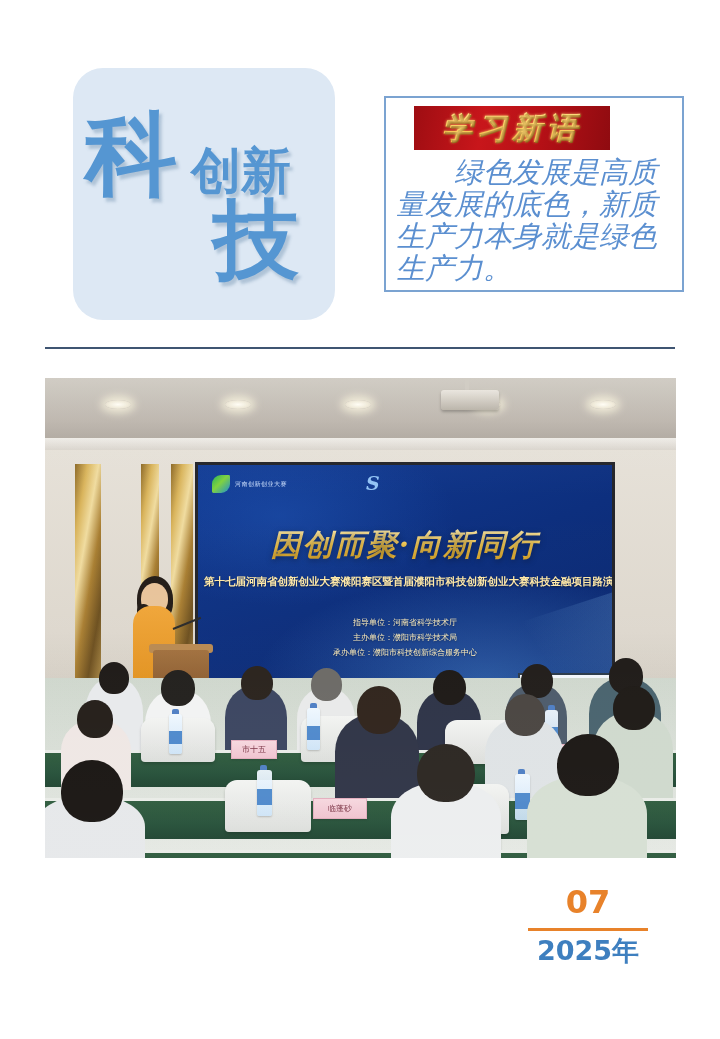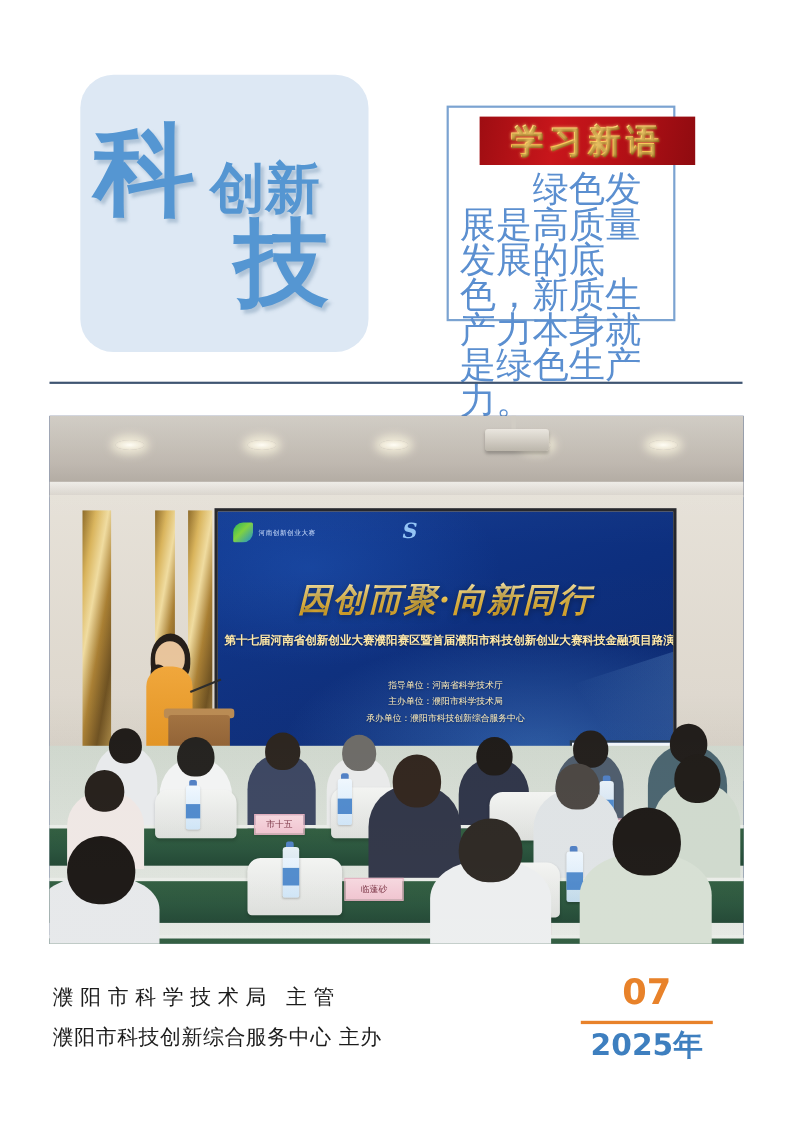--- a/index.html
+++ b/index.html
@@ -34,25 +34,26 @@
     line-height: 1;
     text-shadow: 3px 4px 3px rgba(120,150,180,0.45);
     white-space: nowrap;
   }
   .g-ke   { left: 12px;  top: 40px;  font-size: 92px; letter-spacing: -2px; }
   .g-chx  { left: 118px; top: 78px;  font-size: 50px; letter-spacing: 0px; }
   .g-zx   { left: 10px;  top: 130px; font-size: 56px; letter-spacing: 0px; }
   .g-ji   { left: 140px; top: 128px; font-size: 86px; letter-spacing: 0px; }
 
   .quote-box {
-    position: absolute; left: 406px; top: 96px;
-    width: 208px; height: 196px;
+    position: absolute; left: 384px; top: 96px;
+    width: 300px; height: 196px;
     border: 2px solid #7ba3d1;
     background: #ffffff;
     box-sizing: border-box;
+    font-style: italic;
   }
   .quote-banner {
     position: absolute; left: 28px; top: 8px;
     width: 196px; height: 44px;
     background: linear-gradient(100deg, #9e0d12 0%, #c8161b 35%, #b51016 65%, #8f0b10 100%);
     display: flex; align-items: center; justify-content: center;
     overflow: hidden;
   }
   .quote-banner-text {
     font-family: "DejaVu Serif", "Liberation Serif", serif;
@@ -63,21 +64,21 @@
     text-shadow: 0 0 3px rgba(255,220,120,0.85), 1px 1px 0 #7a4a08;
     background: linear-gradient(180deg,#ffe79a 0%, #f3b63a 55%, #d68f1c 100%);
     -webkit-background-clip: text;
     background-clip: text;
     -webkit-text-fill-color: transparent;
   }
   .quote-text {
     position: absolute; left: 10px; top: 58px; right: 8px;
     color: #5b8fd0;
     font-family: "DejaVu Sans", "Liberation Sans", sans-serif;
-    font-size: 33px;
+    font-size: 29px;
     line-height: 32px;
     text-indent: 2em;
     letter-spacing: 0px;
   }
 
   .masthead-rule {
     position: absolute; left: 45px; top: 347px;
     width: 630px; height: 2px;
     background: #3f5572;
   }
@@ -454,24 +455,20 @@
     <div class="person" style="left:482px; top:398px; width:120px; height:86px; background:#d6dfd3;"></div>
     <div class="head" style="left:512px; top:356px; width:62px; height:62px; background:#1b1714;"></div>
 
     <div class="person" style="left:346px; top:404px; width:110px; height:80px; background:#eceeef;"></div>
     <div class="head" style="left:372px; top:366px; width:58px; height:58px; background:#2b2621;"></div>
 
     <div class="ph photo-haze"></div>
   </div>
 
   <div class="footer">
-    <div class="footer-lines">
-      <div class="f-line1">濮阳市科学技术局 主管</div>
-      <div class="f-line2">濮阳市科技创新综合服务中心 主办</div>
-    </div>
     <div class="issue">
       <div class="issue-num">07</div>
       <div class="issue-rule"></div>
       <div class="issue-year">2025年</div>
     </div>
   </div>
 
 </div>
 
 </body></html>

